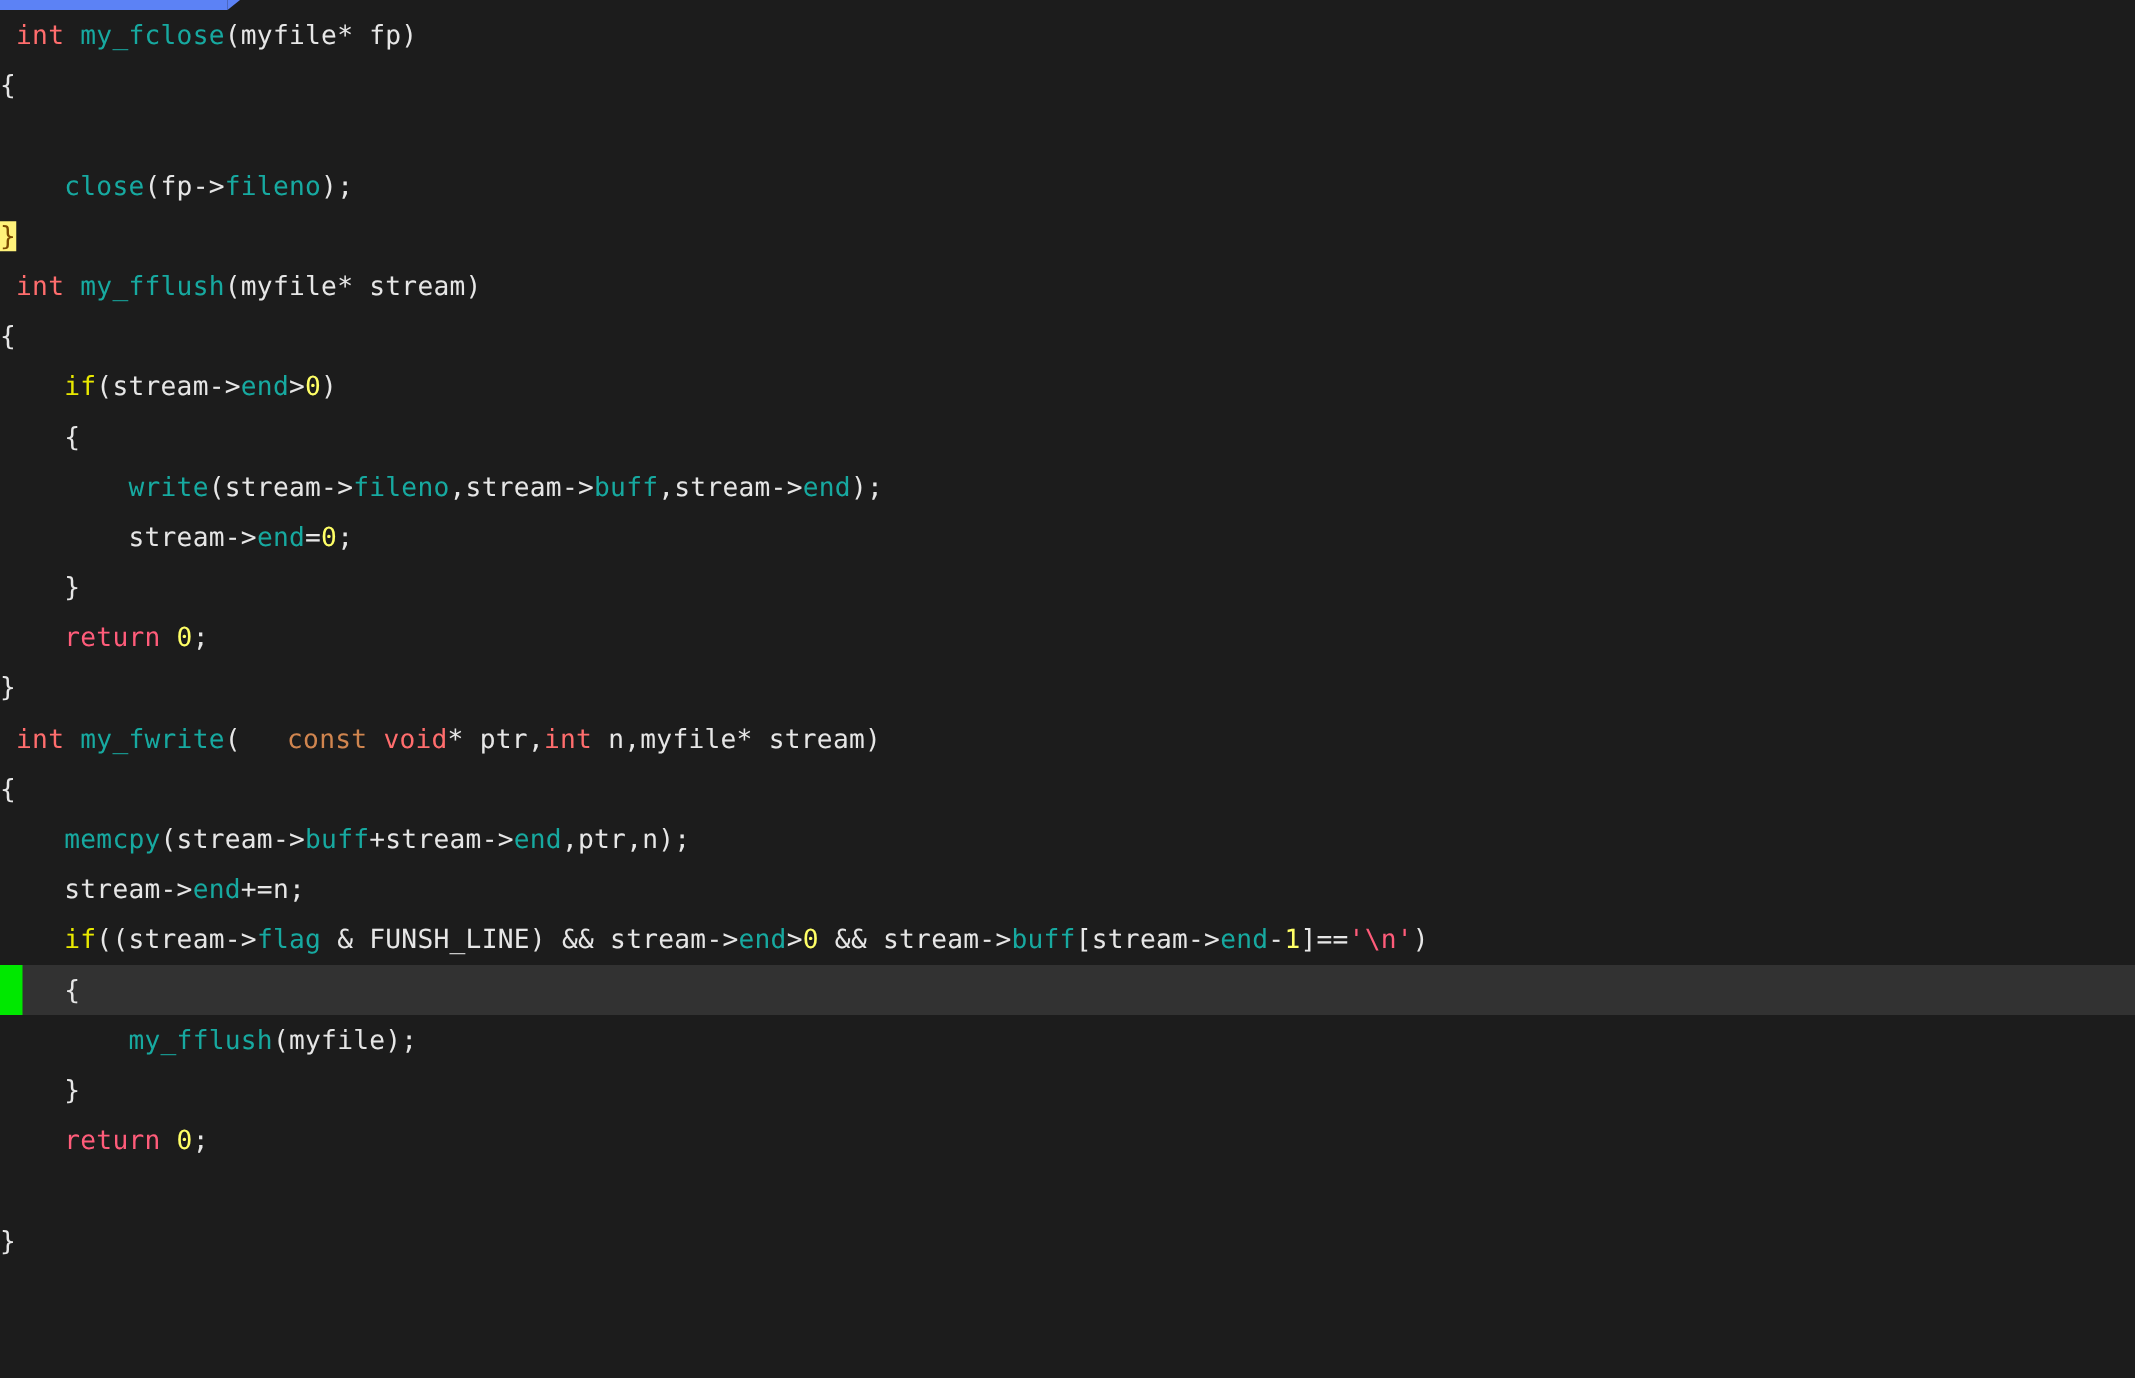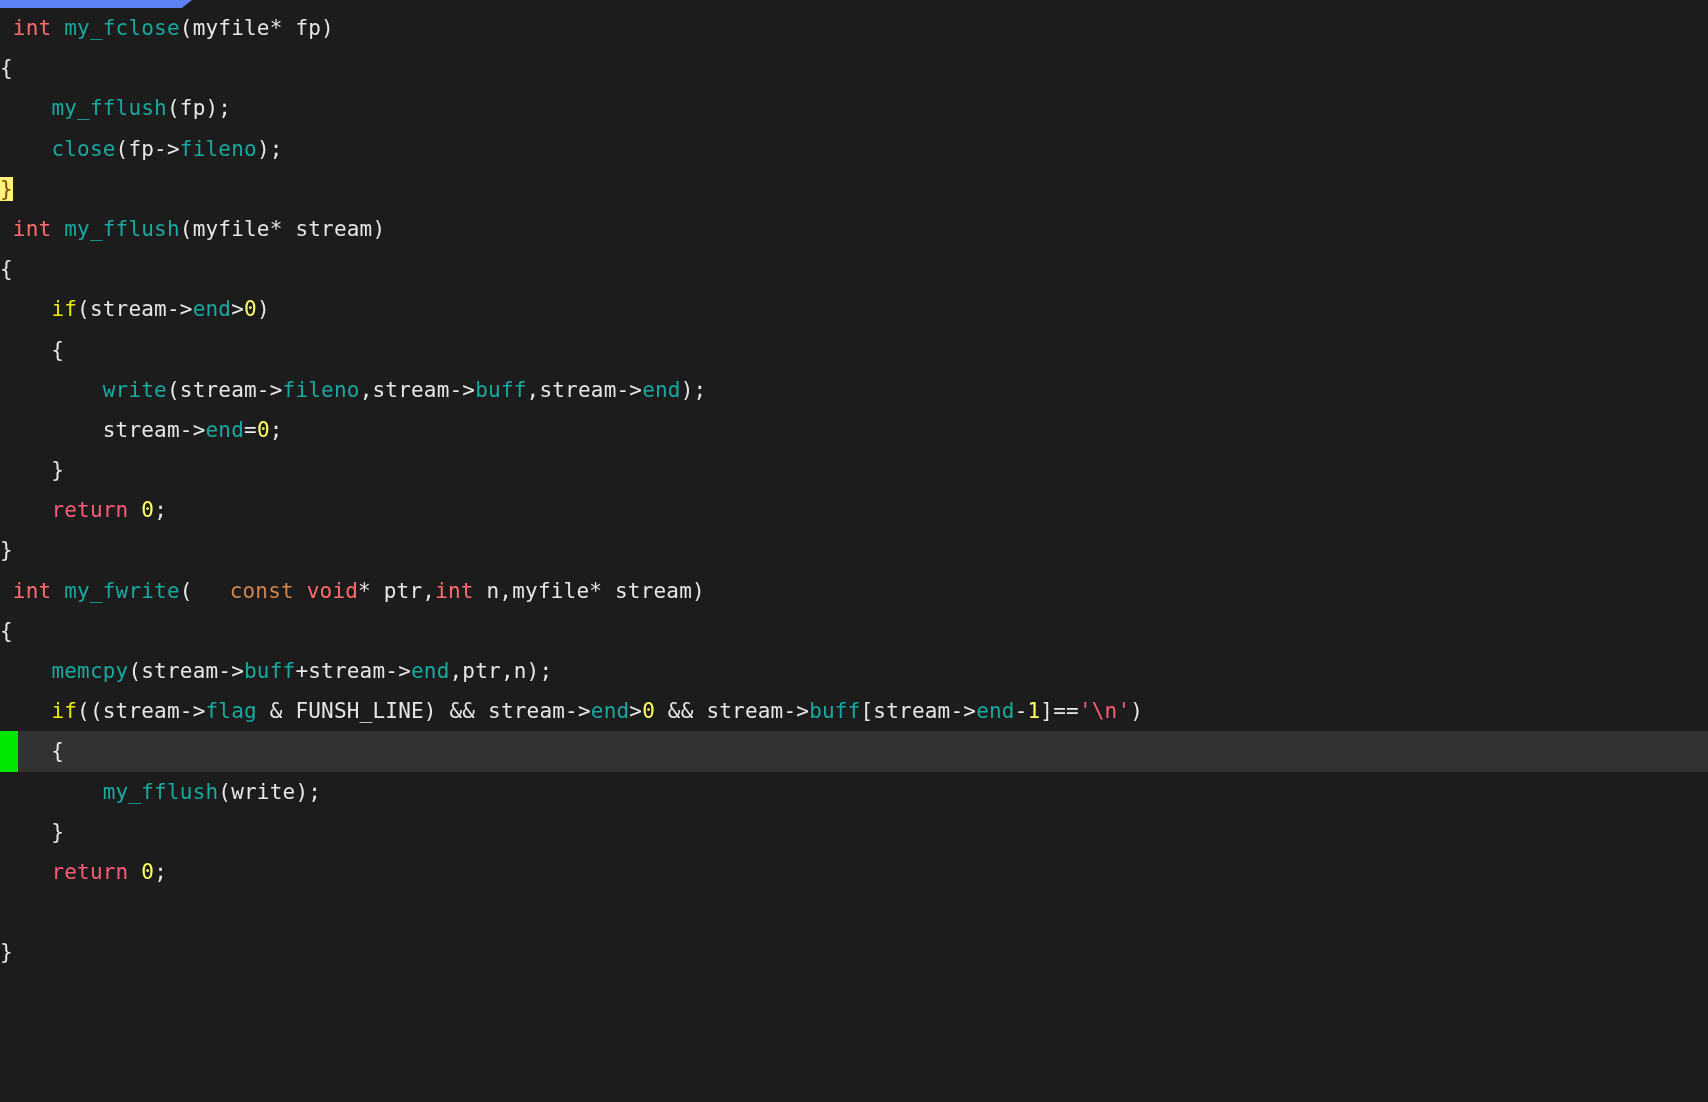--- a/index.html
+++ b/index.html
@@ -104,37 +104,38 @@
 <body style="background: rgb(28, 28, 28);">
 
 <div id="editor" style="background: rgb(28, 28, 28);">
 
   <div id="topbar" style="background: rgb(92, 130, 245);"></div>
   <div id="topbar-taper" style="border-top-color: rgb(92, 130, 245);"></div>
 
   <div id="code">
       <div class="line"><span class="signcol"></span><span class="txt"><span class="t-punct" style="color: rgb(230, 230, 230);"> </span><span class="t-type" style="color: rgb(255, 109, 109);">int</span><span class="t-punct" style="color: rgb(230, 230, 230);"> </span><span class="t-func" style="color: rgb(23, 169, 160);">my_fclose</span><span class="t-punct" style="color: rgb(230, 230, 230);">(myfile* fp)</span></span></div>
       <div class="line"><span class="signcol"></span><span class="txt"><span class="t-punct" style="color: rgb(230, 230, 230);">{</span></span></div>
-      <div class="line"><span class="signcol"></span><span class="txt"><span class="t-punct" style="color: rgb(230, 230, 230);">    </span><span class="t-func" style="color: rgb(23, 169, 160);">my_fflush</span><span class="t-punct" style="color: rgb(230, 230, 230);">(fp);</span></span></div>
+      <div class="line"><span class="signcol"></span></div>
       <div class="line"><span class="signcol"></span><span class="txt"><span class="t-punct" style="color: rgb(230, 230, 230);">    </span><span class="t-func" style="color: rgb(23, 169, 160);">close</span><span class="t-punct" style="color: rgb(230, 230, 230);">(fp-&gt;</span><span class="t-member" style="color: rgb(23, 169, 160);">fileno</span><span class="t-punct" style="color: rgb(230, 230, 230);">);</span></span></div>
       <div class="line"><span class="signcol"></span><span class="txt"><span class="matchparen" style="background: rgb(255, 242, 122); color: rgb(122, 74, 0);">}</span></span></div>
       <div class="line"><span class="signcol"></span><span class="txt"><span class="t-punct" style="color: rgb(230, 230, 230);"> </span><span class="t-type" style="color: rgb(255, 109, 109);">int</span><span class="t-punct" style="color: rgb(230, 230, 230);"> </span><span class="t-func" style="color: rgb(23, 169, 160);">my_fflush</span><span class="t-punct" style="color: rgb(230, 230, 230);">(myfile* stream)</span></span></div>
       <div class="line"><span class="signcol"></span><span class="txt"><span class="t-punct" style="color: rgb(230, 230, 230);">{</span></span></div>
       <div class="line"><span class="signcol"></span><span class="txt"><span class="t-punct" style="color: rgb(230, 230, 230);">    </span><span class="t-cond" style="color: rgb(232, 232, 0);">if</span><span class="t-punct" style="color: rgb(230, 230, 230);">(stream-&gt;</span><span class="t-member" style="color: rgb(23, 169, 160);">end</span><span class="t-punct" style="color: rgb(230, 230, 230);">&gt;</span><span class="t-num" style="color: rgb(255, 255, 102);">0</span><span class="t-punct" style="color: rgb(230, 230, 230);">)</span></span></div>
       <div class="line"><span class="signcol"></span><span class="txt"><span class="t-punct" style="color: rgb(230, 230, 230);">    {</span></span></div>
       <div class="line"><span class="signcol"></span><span class="txt"><span class="t-punct" style="color: rgb(230, 230, 230);">        </span><span class="t-func" style="color: rgb(23, 169, 160);">write</span><span class="t-punct" style="color: rgb(230, 230, 230);">(stream-&gt;</span><span class="t-member" style="color: rgb(23, 169, 160);">fileno</span><span class="t-punct" style="color: rgb(230, 230, 230);">,stream-&gt;</span><span class="t-member" style="color: rgb(23, 169, 160);">buff</span><span class="t-punct" style="color: rgb(230, 230, 230);">,stream-&gt;</span><span class="t-member" style="color: rgb(23, 169, 160);">end</span><span class="t-punct" style="color: rgb(230, 230, 230);">);</span></span></div>
       <div class="line"><span class="signcol"></span><span class="txt"><span class="t-punct" style="color: rgb(230, 230, 230);">        stream-&gt;</span><span class="t-member" style="color: rgb(23, 169, 160);">end</span><span class="t-punct" style="color: rgb(230, 230, 230);">=</span><span class="t-num" style="color: rgb(255, 255, 102);">0</span><span class="t-punct" style="color: rgb(230, 230, 230);">;</span></span></div>
       <div class="line"><span class="signcol"></span><span class="txt"><span class="t-punct" style="color: rgb(230, 230, 230);">    }</span></span></div>
       <div class="line"><span class="signcol"></span><span class="txt"><span class="t-punct" style="color: rgb(230, 230, 230);">    </span><span class="t-return" style="color: rgb(255, 92, 122);">return</span><span class="t-punct" style="color: rgb(230, 230, 230);"> </span><span class="t-num" style="color: rgb(255, 255, 102);">0</span><span class="t-punct" style="color: rgb(230, 230, 230);">;</span></span></div>
       <div class="line"><span class="signcol"></span><span class="txt"><span class="t-punct" style="color: rgb(230, 230, 230);">}</span></span></div>
       <div class="line"><span class="signcol"></span><span class="txt"><span class="t-punct" style="color: rgb(230, 230, 230);"> </span><span class="t-type" style="color: rgb(255, 109, 109);">int</span><span class="t-punct" style="color: rgb(230, 230, 230);"> </span><span class="t-func" style="color: rgb(23, 169, 160);">my_fwrite</span><span class="t-punct" style="color: rgb(230, 230, 230);">(</span><span class="t-storage" style="color: rgb(208, 133, 79);">const</span><span class="t-punct" style="color: rgb(230, 230, 230);"> </span><span class="t-type" style="color: rgb(255, 109, 109);">void</span><span class="t-punct" style="color: rgb(230, 230, 230);">* ptr,</span><span class="t-type" style="color: rgb(255, 109, 109);">int</span><span class="t-punct" style="color: rgb(230, 230, 230);"> n,myfile* stream)</span></span></div>
       <div class="line"><span class="signcol"></span><span class="txt"><span class="t-punct" style="color: rgb(230, 230, 230);">{</span></span></div>
       <div class="line"><span class="signcol"></span><span class="txt"><span class="t-punct" style="color: rgb(230, 230, 230);">    </span><span class="t-func" style="color: rgb(23, 169, 160);">memcpy</span><span class="t-punct" style="color: rgb(230, 230, 230);">(stream-&gt;</span><span class="t-member" style="color: rgb(23, 169, 160);">buff</span><span class="t-punct" style="color: rgb(230, 230, 230);">+stream-&gt;</span><span class="t-member" style="color: rgb(23, 169, 160);">end</span><span class="t-punct" style="color: rgb(230, 230, 230);">,ptr,n);</span></span></div>
+      <div class="line"><span class="signcol"></span><span class="txt"><span class="t-punct" style="color: rgb(230, 230, 230);">    stream-&gt;</span><span class="t-member" style="color: rgb(23, 169, 160);">end</span><span class="t-punct" style="color: rgb(230, 230, 230);">+=n;</span></span></div>
       <div class="line"><span class="signcol"></span><span class="txt"><span class="t-punct" style="color: rgb(230, 230, 230);">    </span><span class="t-cond" style="color: rgb(232, 232, 0);">if</span><span class="t-punct" style="color: rgb(230, 230, 230);">((stream-&gt;</span><span class="t-member" style="color: rgb(23, 169, 160);">flag</span><span class="t-punct" style="color: rgb(230, 230, 230);"> &amp; </span><span class="t-const-id" style="color: rgb(230, 230, 230);">FUNSH_LINE</span><span class="t-punct" style="color: rgb(230, 230, 230);">) &amp;&amp; stream-&gt;</span><span class="t-member" style="color: rgb(23, 169, 160);">end</span><span class="t-punct" style="color: rgb(230, 230, 230);">&gt;</span><span class="t-num" style="color: rgb(255, 255, 102);">0</span><span class="t-punct" style="color: rgb(230, 230, 230);"> &amp;&amp; stream-&gt;</span><span class="t-member" style="color: rgb(23, 169, 160);">buff</span><span class="t-punct" style="color: rgb(230, 230, 230);">[stream-&gt;</span><span class="t-member" style="color: rgb(23, 169, 160);">end</span><span class="t-punct" style="color: rgb(230, 230, 230);">-</span><span class="t-num" style="color: rgb(255, 255, 102);">1</span><span class="t-punct" style="color: rgb(230, 230, 230);">]==</span><span class="t-string" style="color: rgb(255, 92, 122);">'\n'</span><span class="t-punct" style="color: rgb(230, 230, 230);">)</span></span></div>
       <div class="line cursorline" style="background: rgb(50, 50, 50);"><span class="signcol" style="background: rgb(0, 232, 0);"></span><span class="txt"><span class="t-punct" style="color: rgb(230, 230, 230);">    {</span></span></div>
-      <div class="line"><span class="signcol"></span><span class="txt"><span class="t-punct" style="color: rgb(230, 230, 230);">        </span><span class="t-func" style="color: rgb(23, 169, 160);">my_fflush</span><span class="t-punct" style="color: rgb(230, 230, 230);">(write);</span></span></div>
+      <div class="line"><span class="signcol"></span><span class="txt"><span class="t-punct" style="color: rgb(230, 230, 230);">        </span><span class="t-func" style="color: rgb(23, 169, 160);">my_fflush</span><span class="t-punct" style="color: rgb(230, 230, 230);">(myfile);</span></span></div>
       <div class="line"><span class="signcol"></span><span class="txt"><span class="t-punct" style="color: rgb(230, 230, 230);">    }</span></span></div>
       <div class="line"><span class="signcol"></span><span class="txt"><span class="t-punct" style="color: rgb(230, 230, 230);">    </span><span class="t-return" style="color: rgb(255, 92, 122);">return</span><span class="t-punct" style="color: rgb(230, 230, 230);"> </span><span class="t-num" style="color: rgb(255, 255, 102);">0</span><span class="t-punct" style="color: rgb(230, 230, 230);">;</span></span></div>
       <div class="line"><span class="signcol"></span><span class="txt"></span></div>
       <div class="line"><span class="signcol"></span><span class="txt"><span class="t-punct" style="color: rgb(230, 230, 230);">}</span></span></div>
     </div>
 
 </div>
 
 </body></html>

